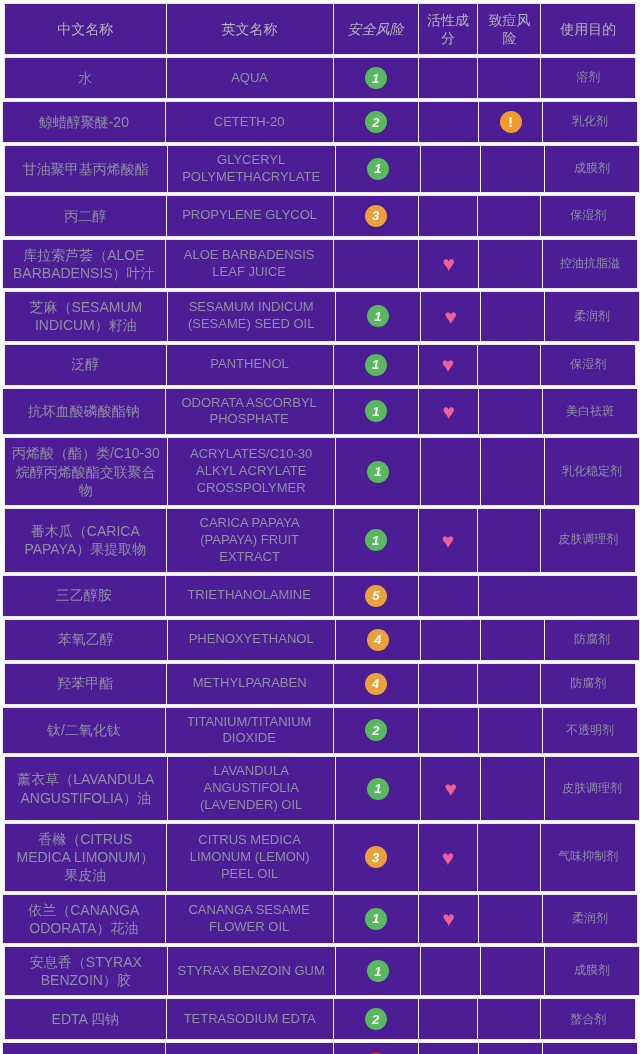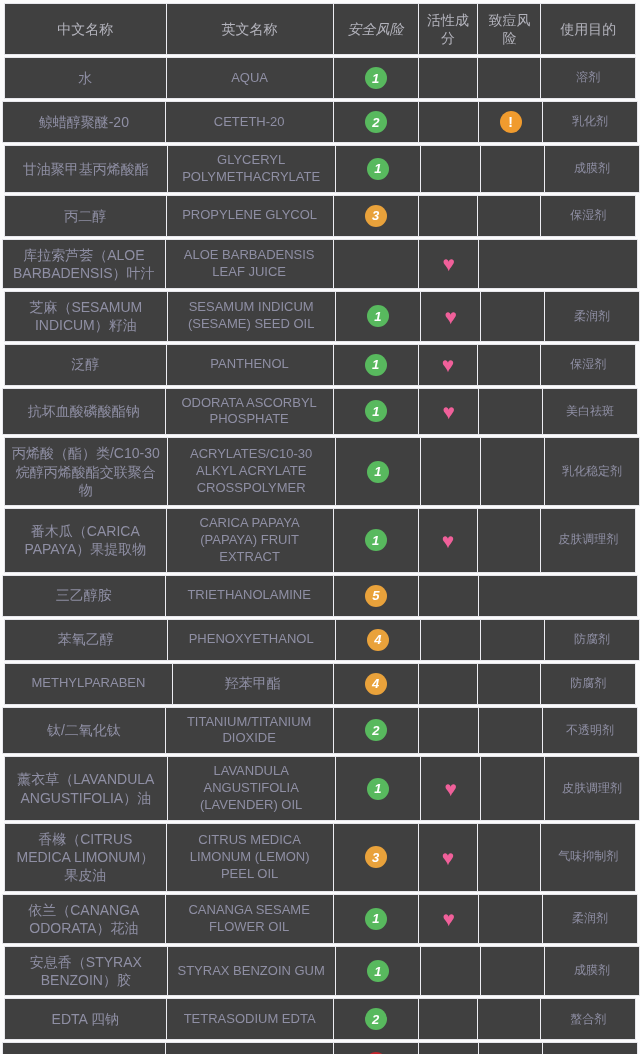--- a/index.html
+++ b/index.html
@@ -3,21 +3,21 @@
 <meta charset="utf-8">
 <style>
   html,body{margin:0;padding:0;}
   body{
     width:640px;height:1054px;overflow:hidden;background:#fbfbfc;
     font-family:"Liberation Sans","DejaVu Sans",sans-serif;
     color:#8f8fa4;
   }
   .ingredient-table{padding-top:3px;}
   .row{
-    display:flex;align-items:stretch;background:#404040;
+    display:flex;align-items:stretch;background:#4c1d95;
     border:1px solid #e7e7ec;margin:0 4px 2px;min-height:42px;
     box-sizing:border-box;
   }
   
   .row:nth-child(3n){margin-left:4px;margin-right:0;}
   .row:nth-child(3n+2){margin-left:2px;margin-right:2px;}
   .cell{
     display:flex;flex-direction:column;align-items:center;justify-content:center;
     text-align:center;padding:6px 5px;border-left:1px solid #ededf2;
     box-sizing:border-box;line-height:1.3;word-break:break-word;
@@ -103,20 +103,21 @@
         <div class="cell col-purpose">保湿剂</div>
       </div>
       <div class="row">
         <div class="cell col-cn">库拉索芦荟（ALOE BARBADENSIS）叶汁</div>
         <div class="cell col-en">ALOE BARBADENSIS LEAF JUICE</div>
         <div class="cell col-safety"></div>
         <div class="cell col-active">
           <span class="heart">♥</span>
         </div>
         <div class="cell col-acne"></div>
+        <div class="cell col-purpose">控油抗脂溢</div>
       </div>
       <div class="row">
         <div class="cell col-cn">芝麻（SESAMUM INDICUM）籽油</div>
         <div class="cell col-en">SESAMUM INDICUM (SESAME) SEED OIL</div>
         <div class="cell col-safety">
           <span class="badge badge-green">1</span>
         </div>
         <div class="cell col-active">
           <span class="heart">♥</span>
         </div>
@@ -182,22 +183,22 @@
         <div class="cell col-cn">苯氧乙醇</div>
         <div class="cell col-en">PHENOXYETHANOL</div>
         <div class="cell col-safety">
           <span class="badge badge-orange">4</span>
         </div>
         <div class="cell col-active"></div>
         <div class="cell col-acne"></div>
         <div class="cell col-purpose">防腐剂</div>
       </div>
       <div class="row">
+        <div class="cell col-cn">羟苯甲酯</div>
         <div class="cell col-en">METHYLPARABEN</div>
-        <div class="cell col-cn">羟苯甲酯</div>
         <div class="cell col-safety">
           <span class="badge badge-orange">4</span>
         </div>
         <div class="cell col-active"></div>
         <div class="cell col-acne"></div>
         <div class="cell col-purpose">防腐剂</div>
       </div>
       <div class="row">
         <div class="cell col-cn">钛/二氧化钛</div>
         <div class="cell col-en">TITANIUM/TITANIUM DIOXIDE</div>

